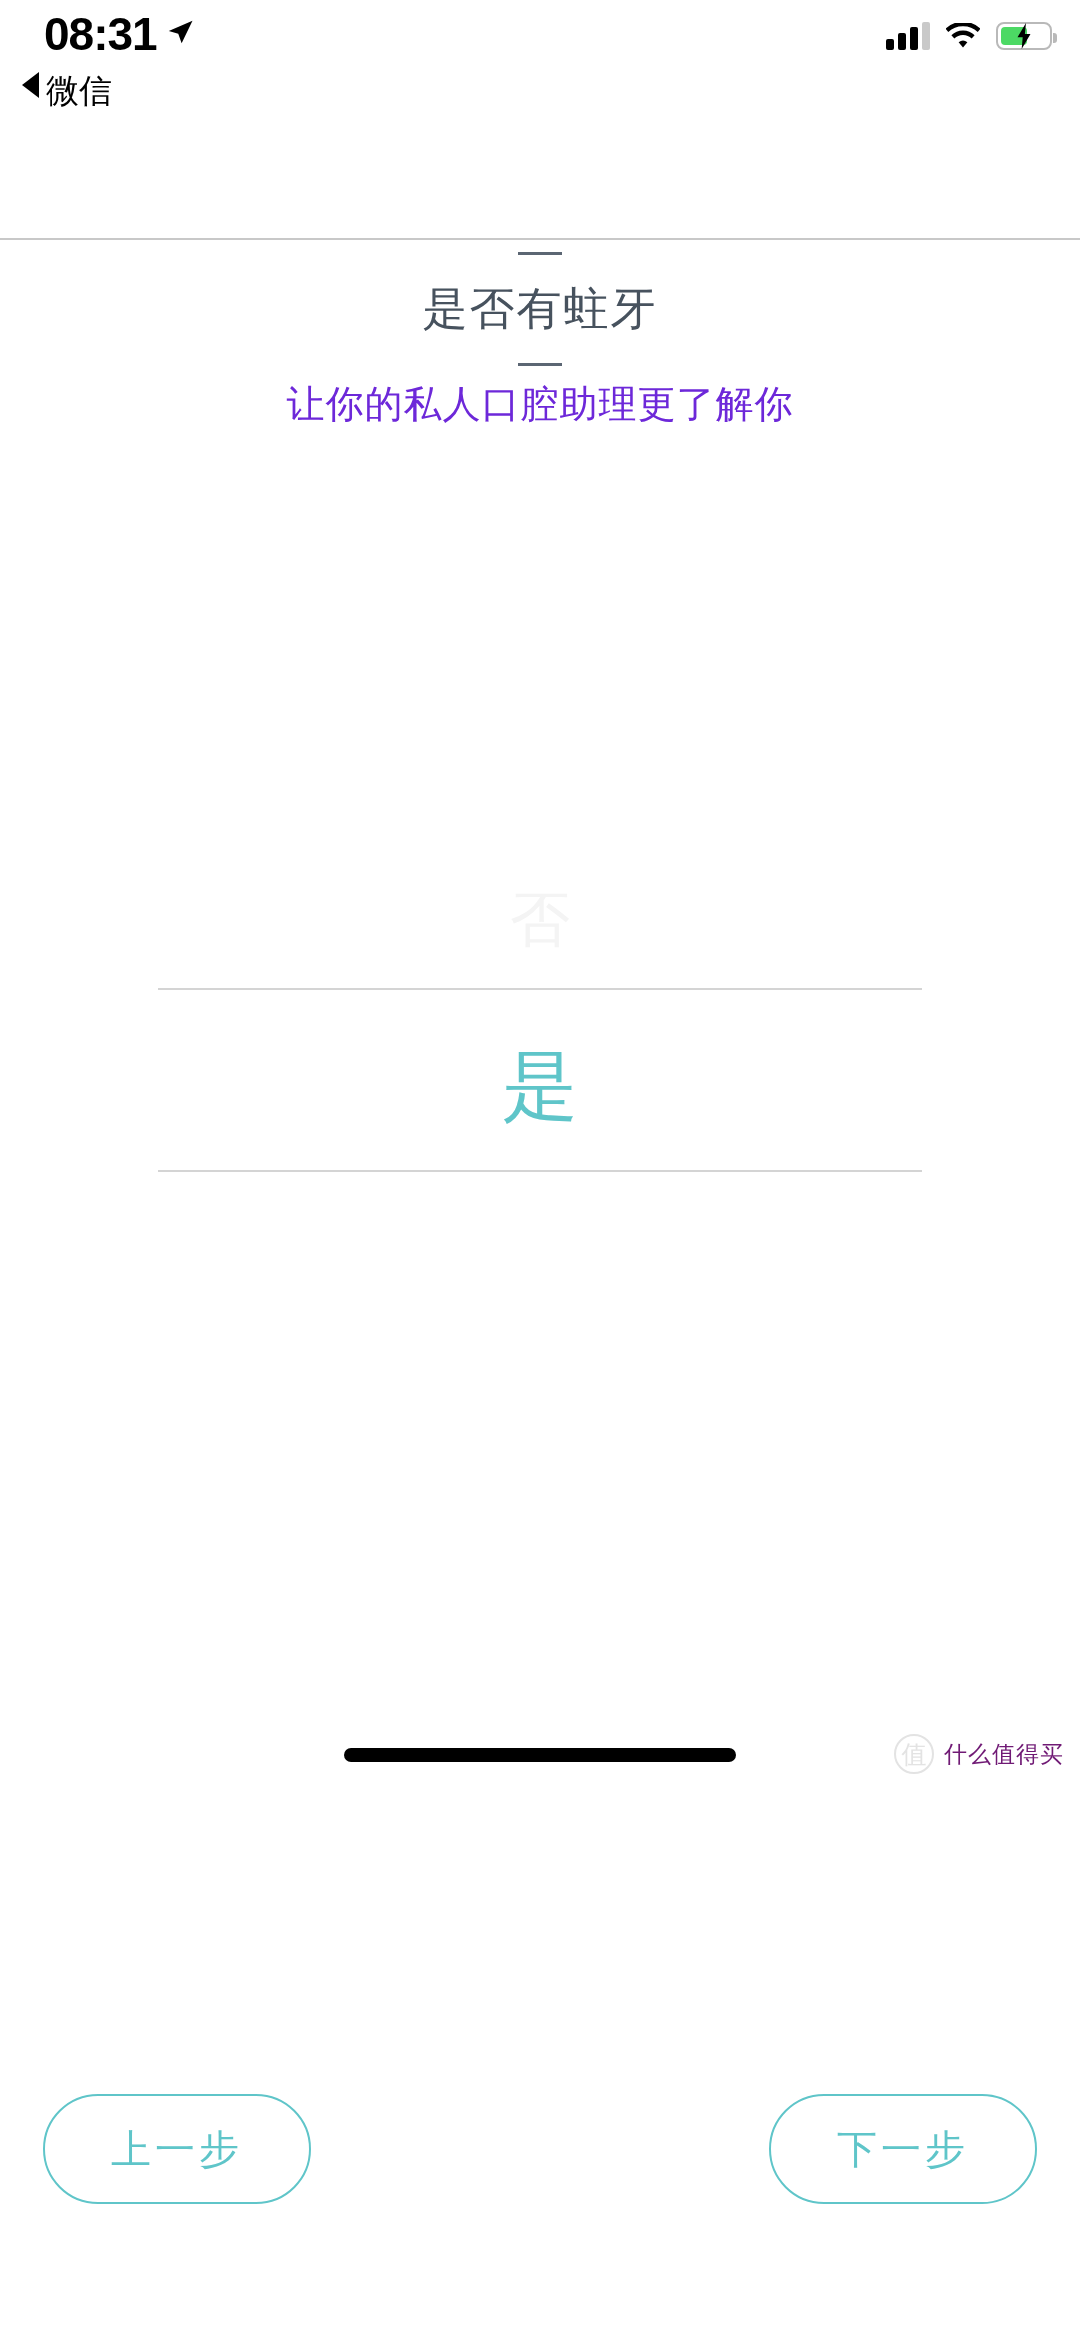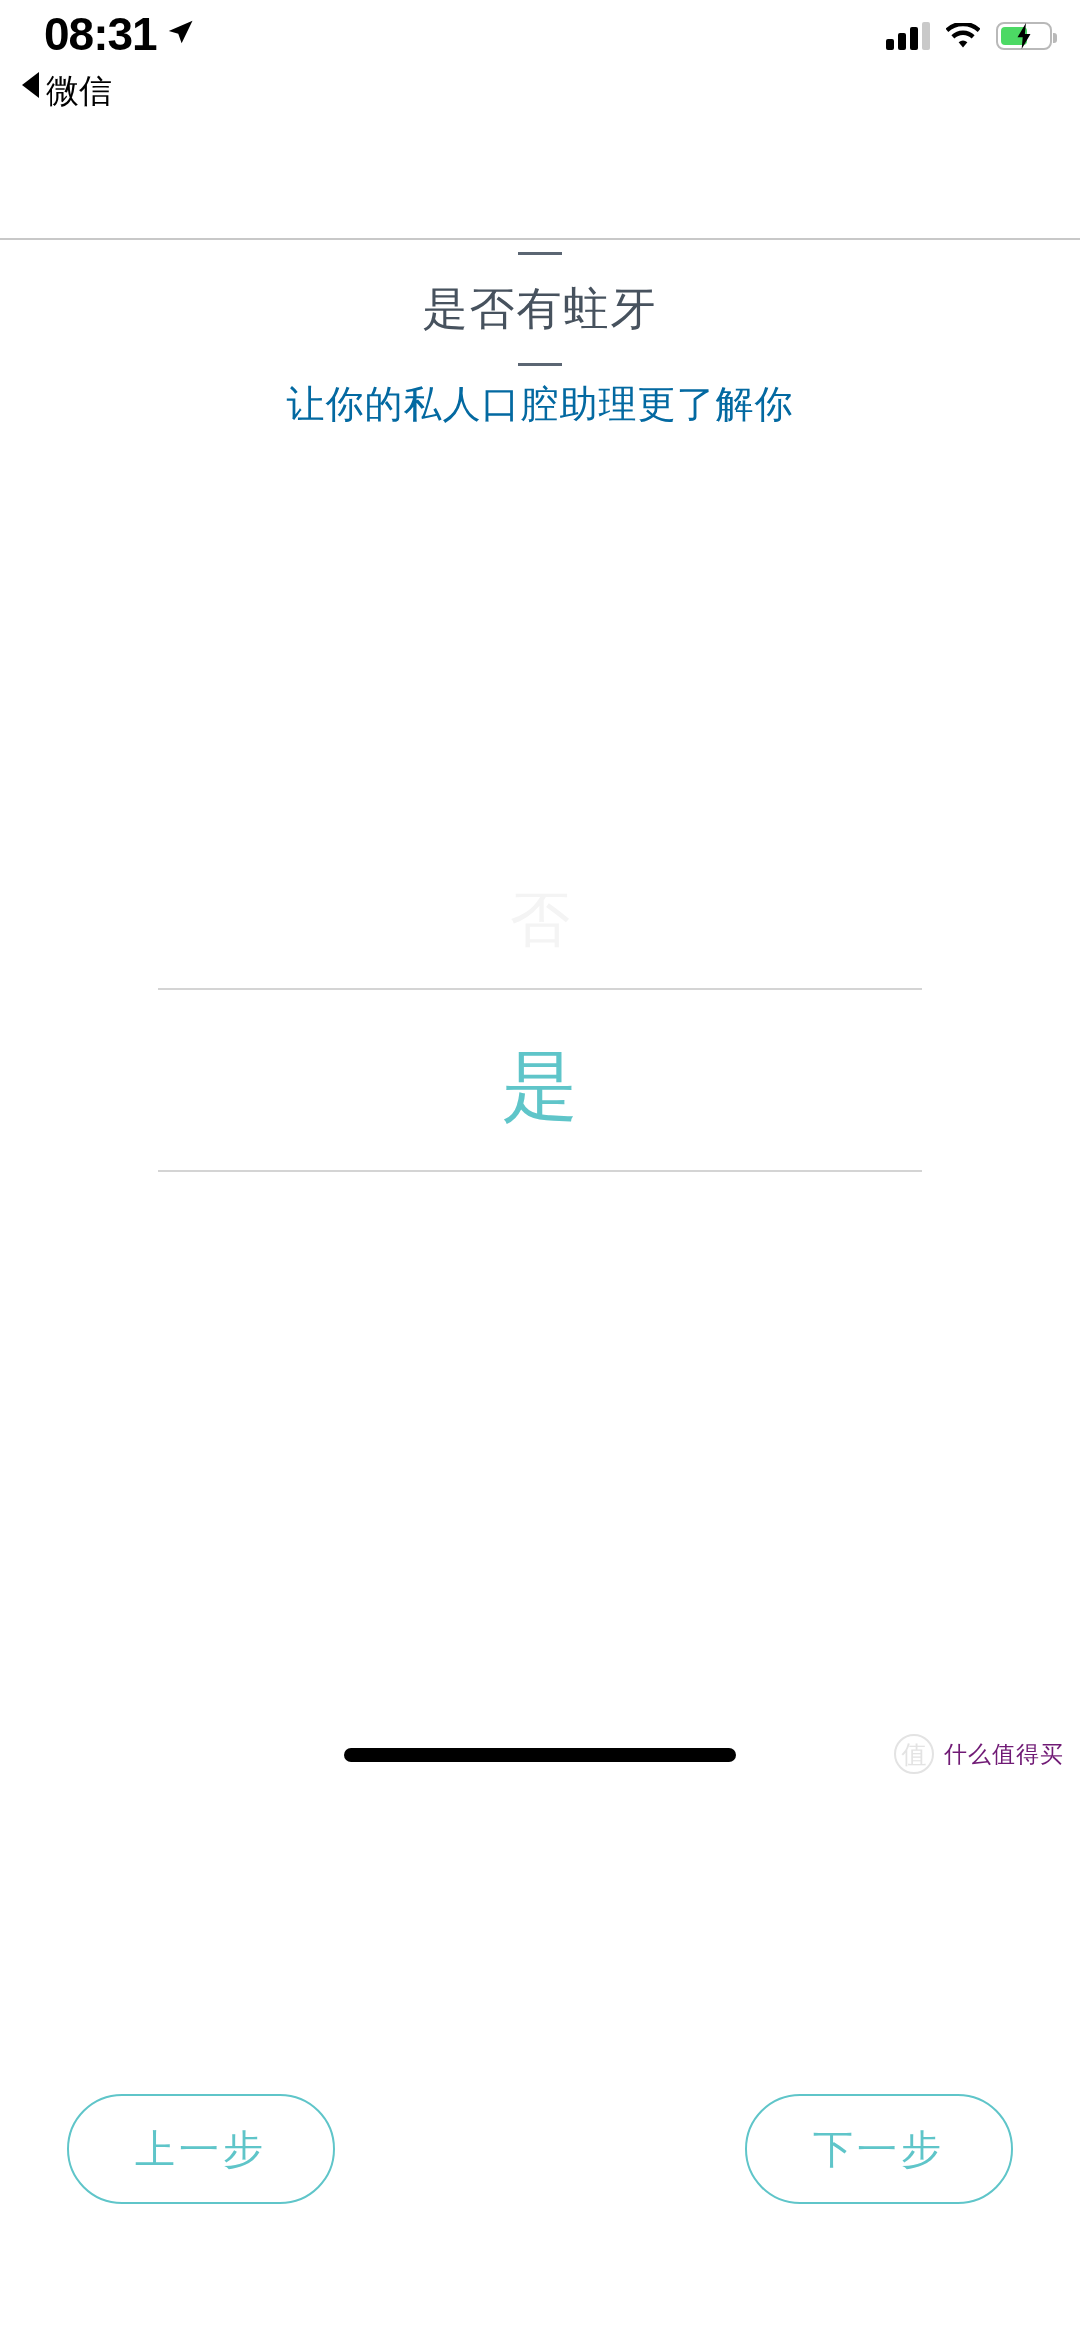--- a/index.html
+++ b/index.html
@@ -90,21 +90,21 @@
   }
   .title-dash {
     display:block; width:44px; height:3px; background:#5b6673;
   }
   #question-title {
     font-size:45px; color:#47525e; letter-spacing:2px;
     line-height:56px; font-weight:400;
   }
   #question-subtitle {
     margin-top:14px;
-    font-size:38px; color:#0369a1; letter-spacing:1px;
+    font-size:38px; color:#6d28d9; letter-spacing:1px;
     line-height:48px; font-weight:400;
   }
 
   
   #picker {
     position:absolute; left:0; top:520px; width:1080px; height:1420px;
   }
   #picker-line-top, #picker-line-bottom {
     position:absolute; left:158px; width:764px; height:2px;
     background:#d4d4d4;
@@ -123,21 +123,21 @@
   #picker-item-selected {
     top:482px; height:168px;
     display:flex; align-items:center; justify-content:center;
     font-size:76px; color:#5fc5c9; font-weight:400;
   }
 
   
   #button-bar {
     position:absolute; left:0; top:2094px; width:1080px; height:110px;
     display:flex; justify-content:space-between;
-    padding:0 67px;
+    padding:0 43px;
   }
   .step-button {
     width:268px; height:110px;
     border:2.5px solid #5fc5c9;
     border-radius:55px;
     background:transparent;
     display:flex; align-items:center; justify-content:center;
     font-family:"Liberation Sans","DejaVu Sans",sans-serif;
     font-size:40px; color:#5fc5c9; letter-spacing:4px;
     cursor:pointer;

